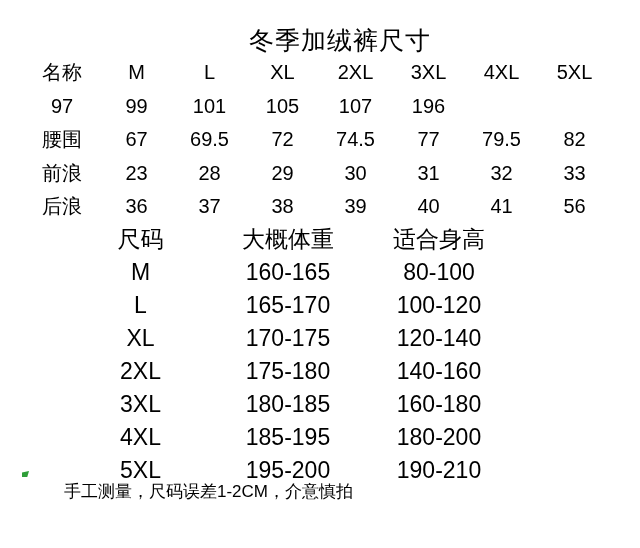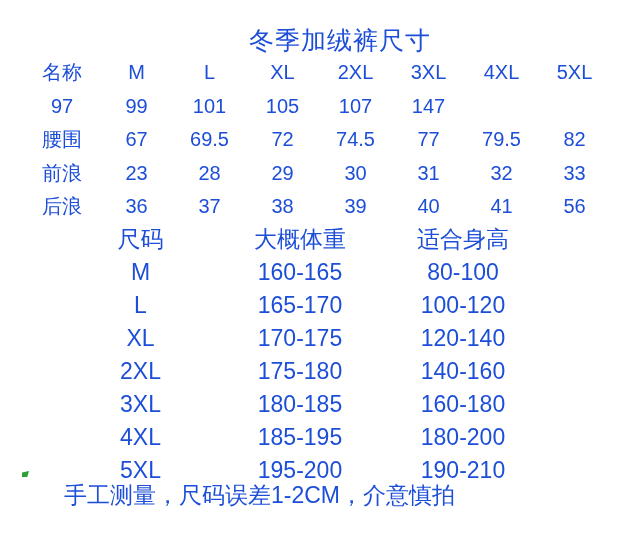--- a/index.html
+++ b/index.html
@@ -33,64 +33,63 @@
     align-items: center;
   }
   .m-cell { text-align: center; font-size: 20px; white-space: nowrap; }
   .f-table { position: absolute; top: 223px; left: 0; }
   .f-row {
     display: grid;
     grid-template-columns: 145px 150px 152px;
     padding-left: 68px;
     height: 33px;
     align-items: center;
-    gap: 12px;
   }
   .f-cell { text-align: center; font-size: 23px; white-space: nowrap; }
   .note {
     position: absolute;
     left: 64px;
     top: 480px;
     margin: 0;
-    font-size: 23px;
+    font-size: 17px;
     white-space: nowrap;
   }
   .green-mark {
     position: absolute;
     left: 22px;
     top: 471px;
     width: 7px;
     height: 6px;
     clip-path: polygon(0 25%, 100% 0, 75% 100%, 0 100%);
   }
 </style>
 </head>
 <body>
 
-<div class="page" style="color: #1d4ed8; background: rgb(255, 255, 255);">
+<div class="page" style="color: #000000; background: rgb(255, 255, 255);">
   <h1 class="title">冬季加绒裤尺寸</h1>
 
   <div class="m-table" id="measure-table">
       <div class="m-row">
         <span class="m-cell">名称</span>
         <span class="m-cell">M</span>
         <span class="m-cell">L</span>
         <span class="m-cell">XL</span>
         <span class="m-cell">2XL</span>
         <span class="m-cell">3XL</span>
         <span class="m-cell">4XL</span>
         <span class="m-cell">5XL</span>
       </div>
       <div class="m-row">
         <span class="m-cell">97</span>
         <span class="m-cell">99</span>
         <span class="m-cell">101</span>
         <span class="m-cell">105</span>
         <span class="m-cell">107</span>
-        <span class="m-cell">147</span>
+        <span class="m-cell">196</span>
       </div>
       <div class="m-row">
         <span class="m-cell">腰围</span>
         <span class="m-cell">67</span>
         <span class="m-cell">69.5</span>
         <span class="m-cell">72</span>
         <span class="m-cell">74.5</span>
         <span class="m-cell">77</span>
         <span class="m-cell">79.5</span>
         <span class="m-cell">82</span>

